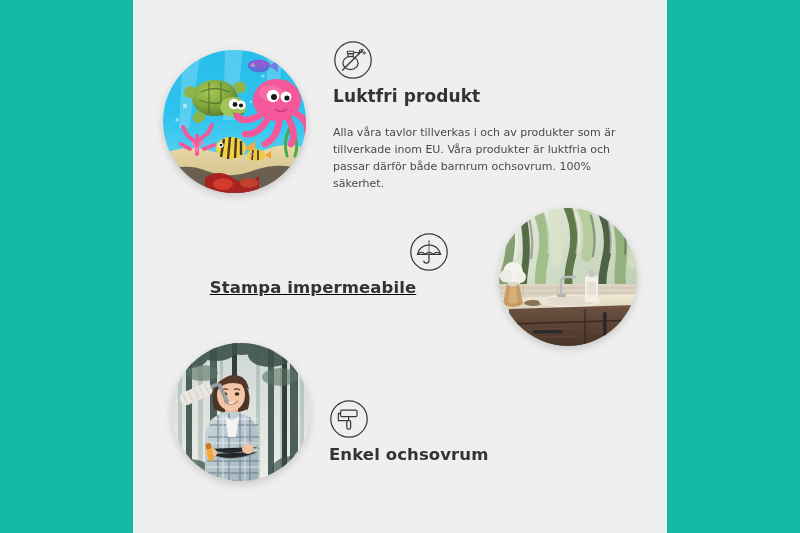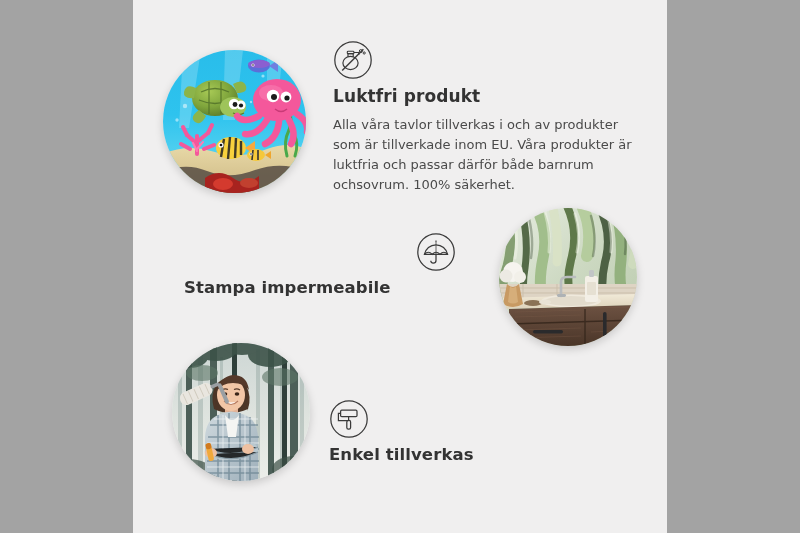--- a/index.html
+++ b/index.html
@@ -13,21 +13,21 @@
     overflow: hidden;
     font-family: "DejaVu Sans", "Liberation Sans", sans-serif;
   }
 
   #infographic {
     position: absolute;
     left: 0;
     top: 0;
     width: 800px;
     height: 533px;
-    background: #a3a3a3;
+    background: #14b8a6;
   }
 
   
   .panel {
     position: absolute;
     left: 133px;
     top: 0;
     width: 534px;
     height: 533px;
     background: #f0efef;
@@ -48,41 +48,42 @@
   }
   .feature .f-title {
     font-size: 17px;
     font-weight: bold;
     color: #333333;
     letter-spacing: 0.1px;
     margin-top: 6px;
     line-height: 1.2;
   }
   .feature .f-desc {
-    font-size: 13px;
+    font-size: 11px;
     color: #4a4a4a;
     line-height: 1.52;
-    margin-top: 9px;
+    margin-top: 19px;
   }
 
   
   #feature-odourless {
     left: 333px;
     top: 40px;
     width: 300px;
     text-align: left;
   }
   #feature-odourless .icon-wrap { margin-left: 0; }
 
   
   #feature-waterproof {
-    left: 184px;
+    left: 177px;
     top: 232px;
     width: 272px;
-    text-align: left;
+    text-align: center;
+    text-decoration: underline;
   }
   #feature-waterproof .icon-wrap { margin-left: auto; }
   #feature-waterproof .f-title { font-size: 16.5px; }
   #feature-waterproof .f-desc { font-size: 12.4px; margin-top: 4px; }
 
   
   #feature-easy-mounting {
     left: 329px;
     top: 399px;
     width: 260px;
@@ -523,16 +524,16 @@
         <circle cx="20" cy="20" r="18.2" fill="none" stroke="#3a3a3a" stroke-width="1.25"></circle>
 
         <rect x="11.6" y="11.2" width="16.4" height="6.4" rx="1.2" fill="none" stroke="#3a3a3a" stroke-width="1.25"></rect>
 
         <path d="M19.6 17.6 L19.6 21.2 L19.6 21.2" fill="none" stroke="#3a3a3a" stroke-width="1.2"></path>
         <path d="M11.6 14.4 L9.4 14.4 L9.4 21.6 L19.6 21.6" fill="none" stroke="#3a3a3a" stroke-width="1.2"></path>
 
         <rect x="17.8" y="21.4" width="3.8" height="8.6" rx="1.6" fill="none" stroke="#3a3a3a" stroke-width="1.25"></rect>
       </svg>
     </div>
-    <div class="f-title">Enkel tillverkas</div>
+    <div class="f-title">Enkel ochsovrum</div>
   </div>
 
 </div>
 
 </body></html>

